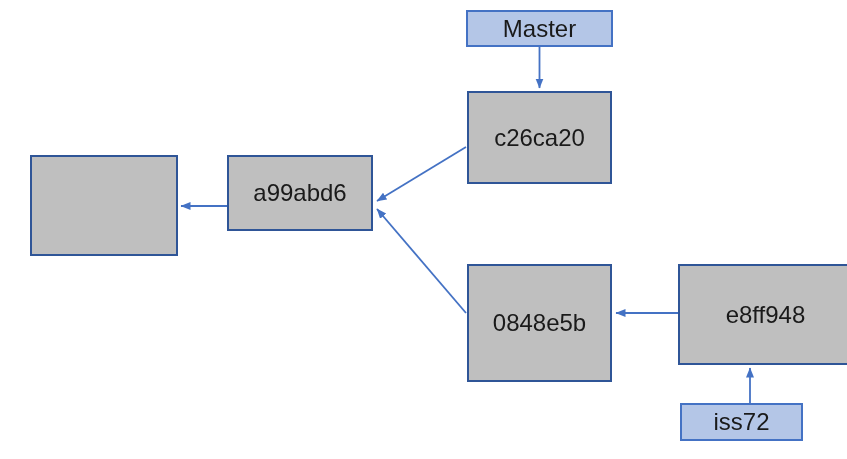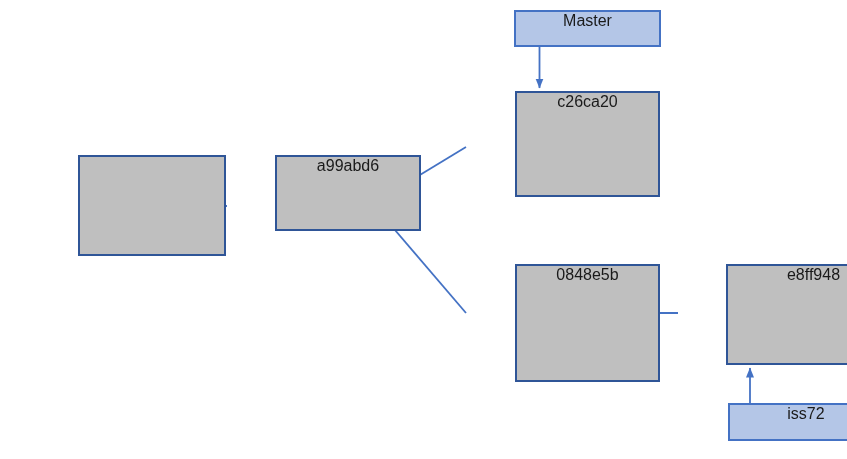--- a/index.html
+++ b/index.html
@@ -28,25 +28,24 @@
   }
   .edge {
     stroke: var(--arrow);
     stroke-width: 1.8;
     fill: none;
   }
   .arrowhead { fill: var(--arrow); }
   .node {
     position: absolute;
     display: flex;
-    align-items: flex-start;
+    align-items: center;
     justify-content: center;
-    font-size: 16px;
+    font-size: 24px;
     color: var(--text);
-    margin-left: 48px;
   }
   .node.commit {
     background: var(--commit-fill);
     border: 2px solid var(--commit-border);
   }
   .node.tag {
     background: var(--tag-fill);
     border: 2px solid var(--tag-border);
   }
 </style>
@@ -66,37 +65,37 @@
     <line class="edge" x1="466" y1="313" x2="377" y2="209" marker-end="url(#arrow)"></line>
     <line class="edge" x1="227" y1="206" x2="181" y2="206" marker-end="url(#arrow)"></line>
     <line class="edge" x1="678" y1="313" x2="616" y2="313" marker-end="url(#arrow)"></line>
     <line class="edge" x1="750" y1="403" x2="750" y2="368" marker-end="url(#arrow)"></line>
   </svg>
 
   <div class="node tag" style="left:466px; top:10px; width:147px; height:37px;">
     <span>Master</span>
   </div>
 
-  <div class="node commit" style="left:467px; top:91px; width:145px; height:106px;">
+  <div class="node commit" style="left:467px; top:91px; width:145px; height:93px;">
     <span>c26ca20</span>
   </div>
 
   <div class="node commit" style="left:227px; top:155px; width:146px; height:76px;">
     <span>a99abd6</span>
   </div>
 
   <div class="node commit" style="left:30px; top:155px; width:148px; height:101px;">
     <span></span>
   </div>
 
   <div class="node commit" style="left:467px; top:264px; width:145px; height:118px;">
     <span>0848e5b</span>
   </div>
 
   <div class="node commit" style="left:678px; top:264px; width:175px; height:101px;">
     <span>e8ff948</span>
   </div>
 
-  <div class="node tag" style="left:680px; top:403px; width:156px; height:38px;">
+  <div class="node tag" style="left:680px; top:403px; width:123px; height:38px;">
     <span>iss72</span>
   </div>
 
 </div>
 
 </body></html>

